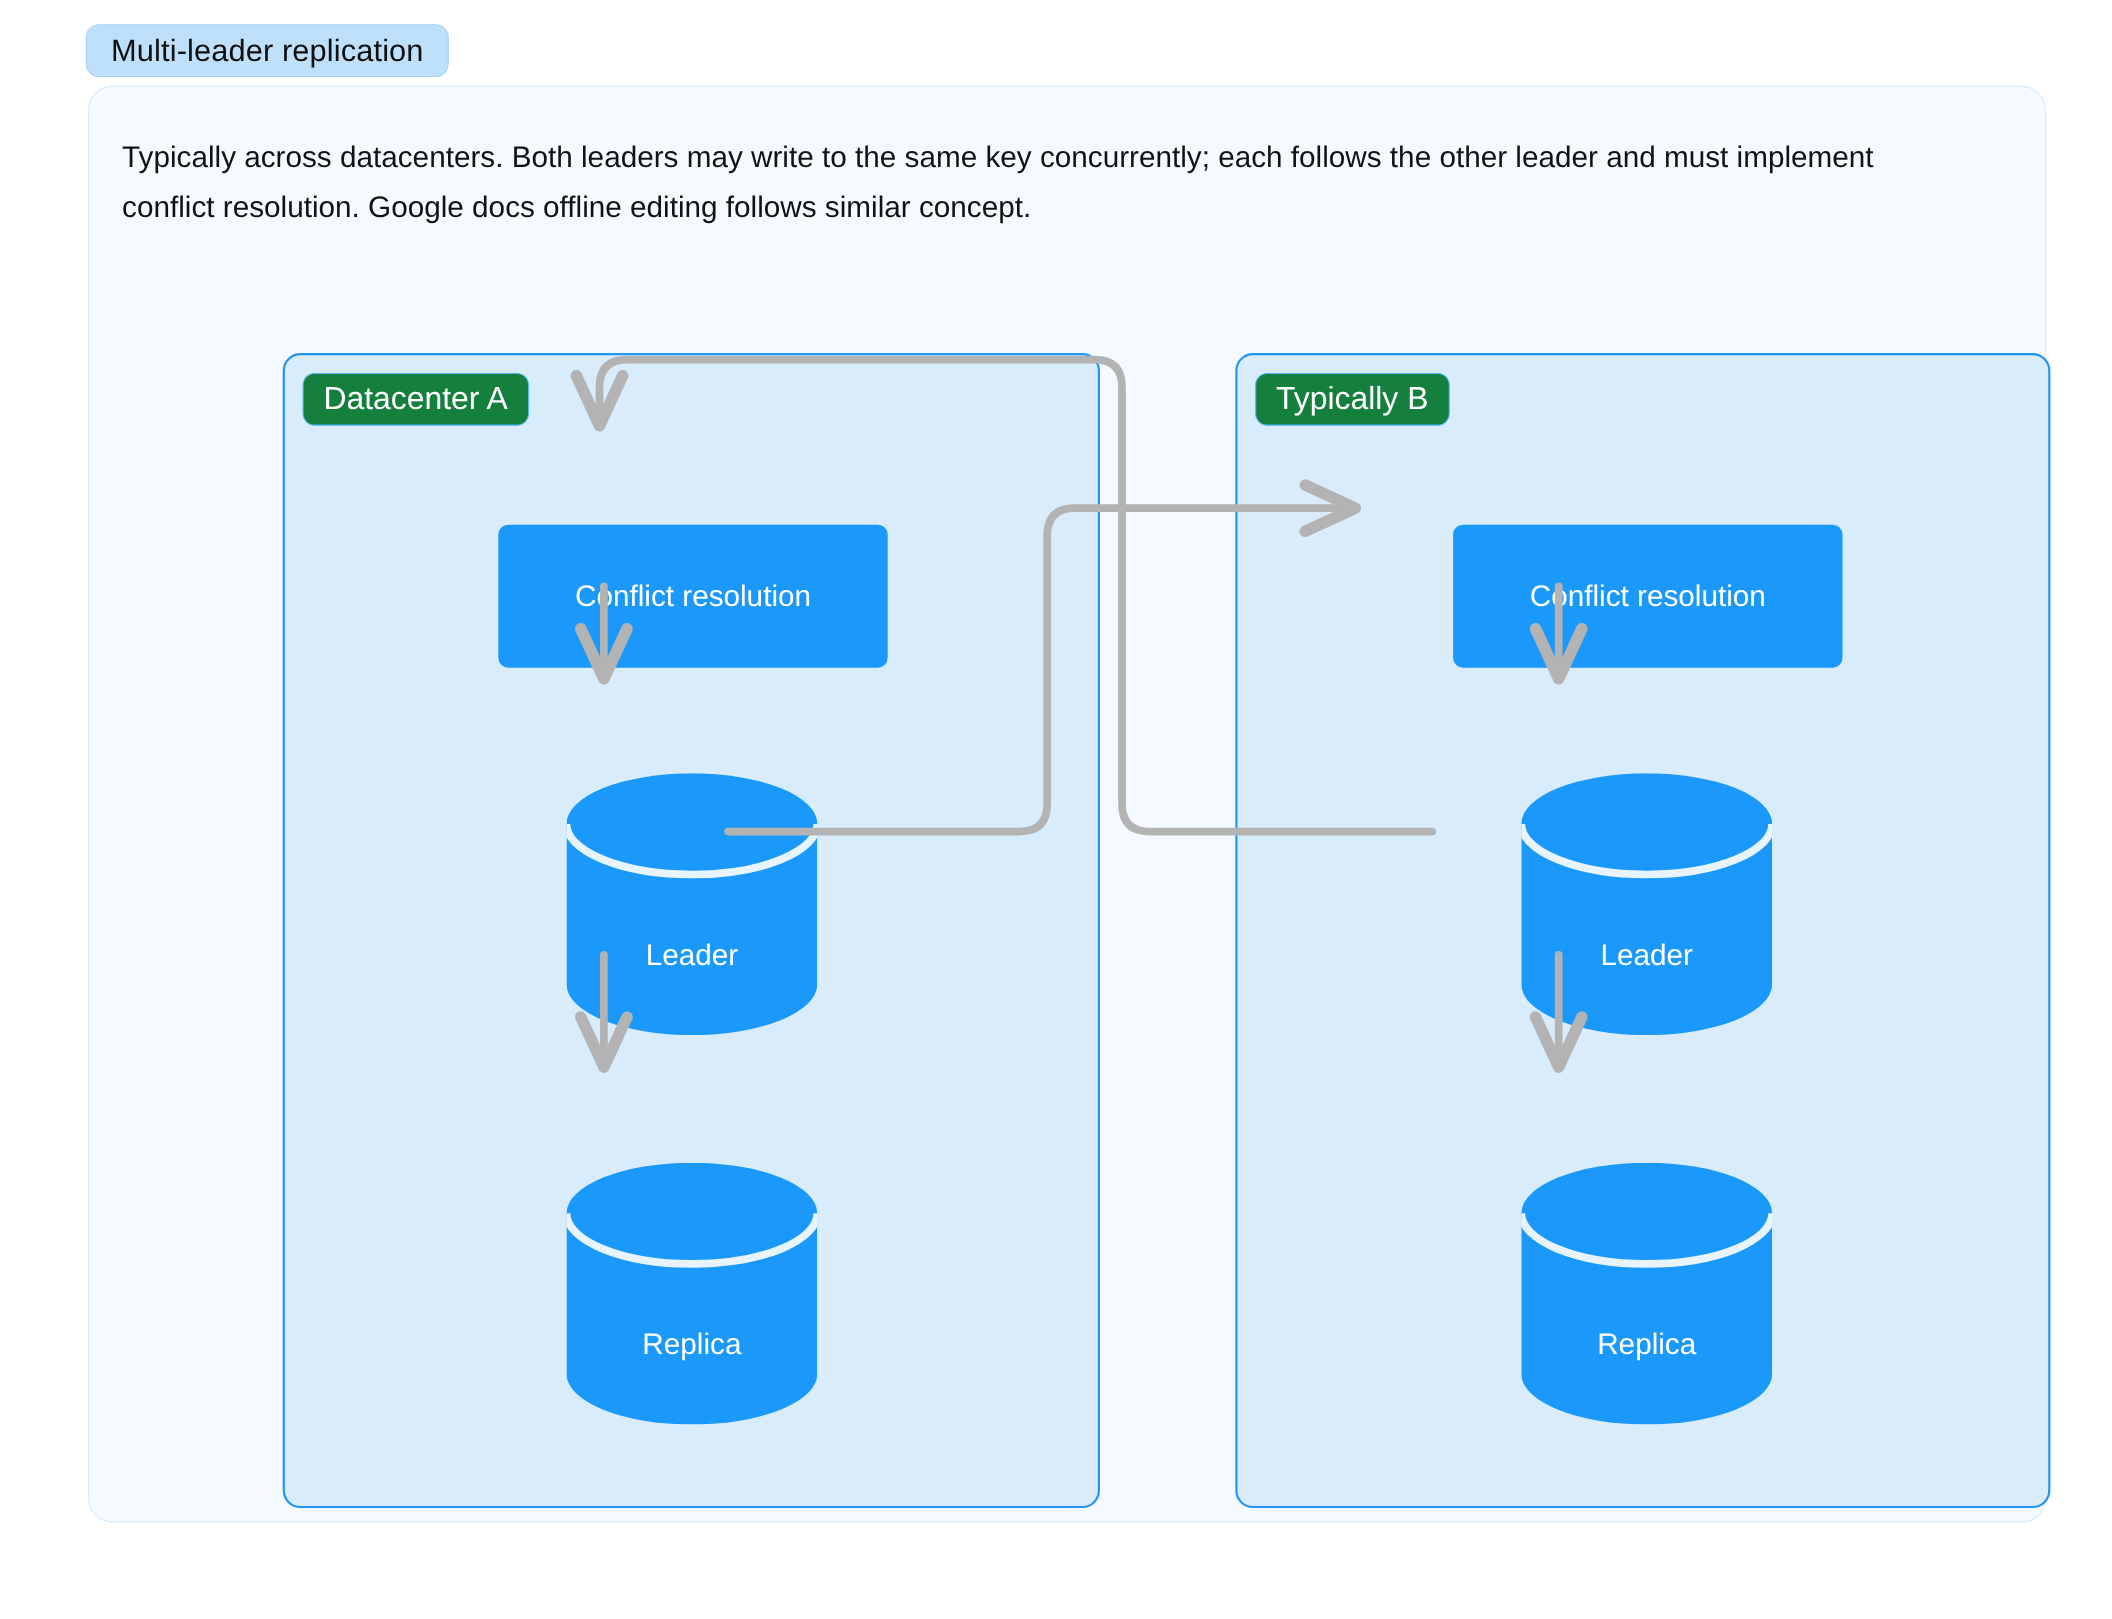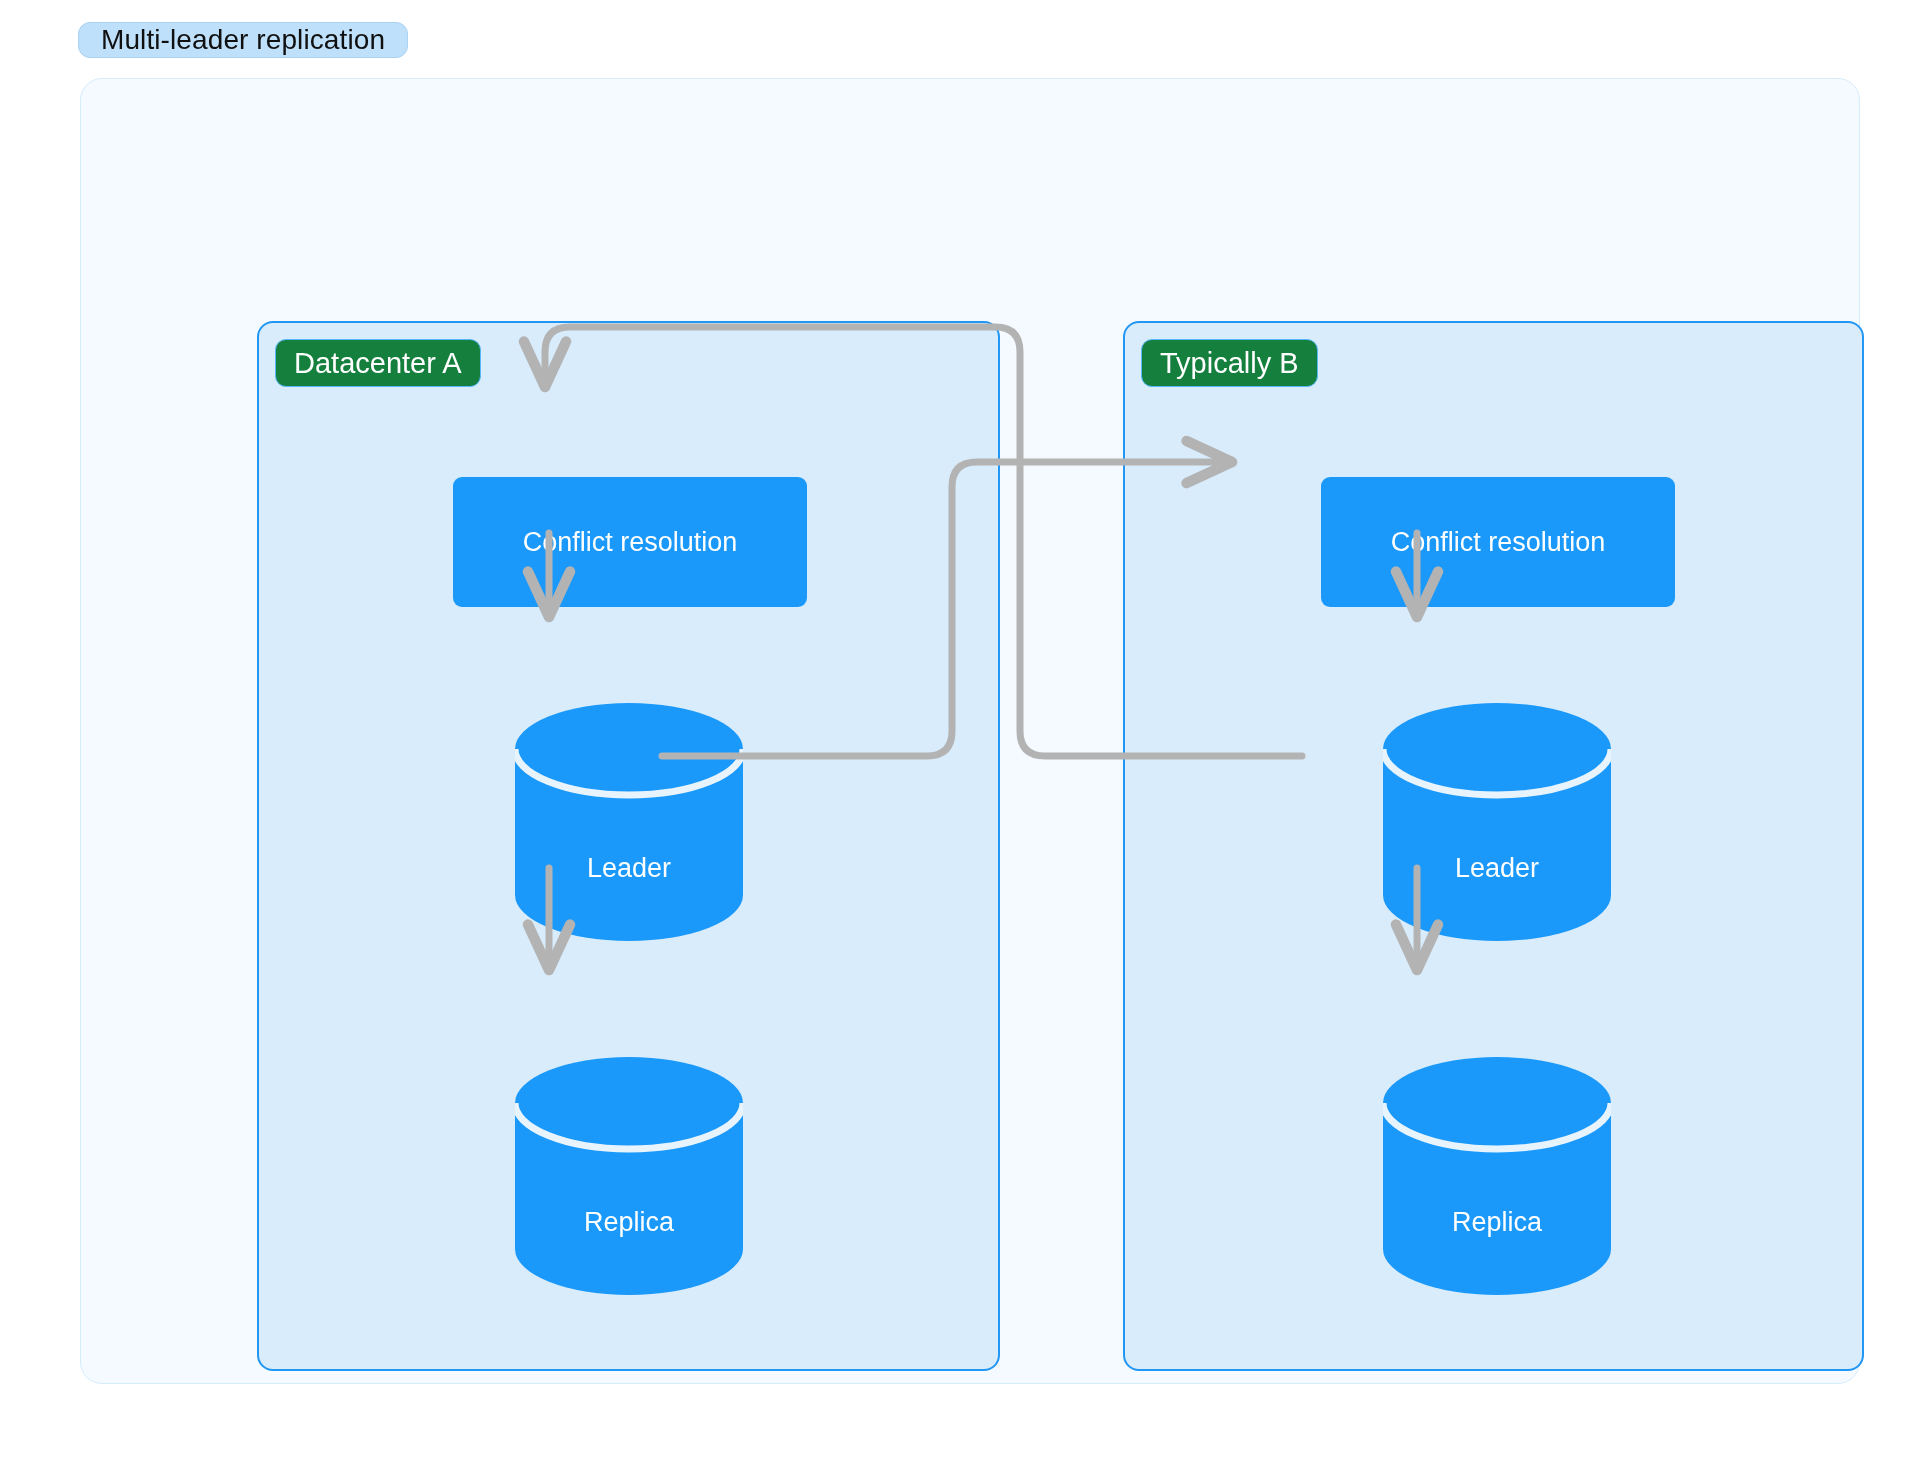--- a/index.html
+++ b/index.html
@@ -14,21 +14,21 @@
     -webkit-font-smoothing: antialiased;
     position: relative;
     overflow: hidden;
   }
 
   
   #title-pill {
     position: absolute;
     left: 78px;
     top: 22px;
-    height: 36px;
+    height: 48px;
     padding: 0 22px;
     display: flex;
     align-items: center;
     background: #bfe0fa;
     border: 1px solid #a9d3f3;
     border-radius: 12px;
     font-size: 28px;
     color: #101010;
     letter-spacing: 0.1px;
     z-index: 5;
@@ -133,20 +133,21 @@
 </style>
 </head>
 <body>
 
 <div id="title-pill">
   <span>Multi-leader replication</span>
 </div>
 
 <div id="outer-panel">
 
+  <div id="panel-description">Typically across datacenters. Both leaders may write to the same key concurrently; each follows the other leader and must implement conflict resolution. Google docs offline editing follows similar concept.</div>
 
   <div id="dc-a-group" class="dc-group"></div>
   <div class="dc-label" style="left:194px; top:260px;">
     <span>Datacenter A</span>
   </div>
 
   <div id="dc-b-group" class="dc-group"></div>
   <div class="dc-label" style="left:1060px; top:260px;">
     <span>Typically B</span>
   </div>

